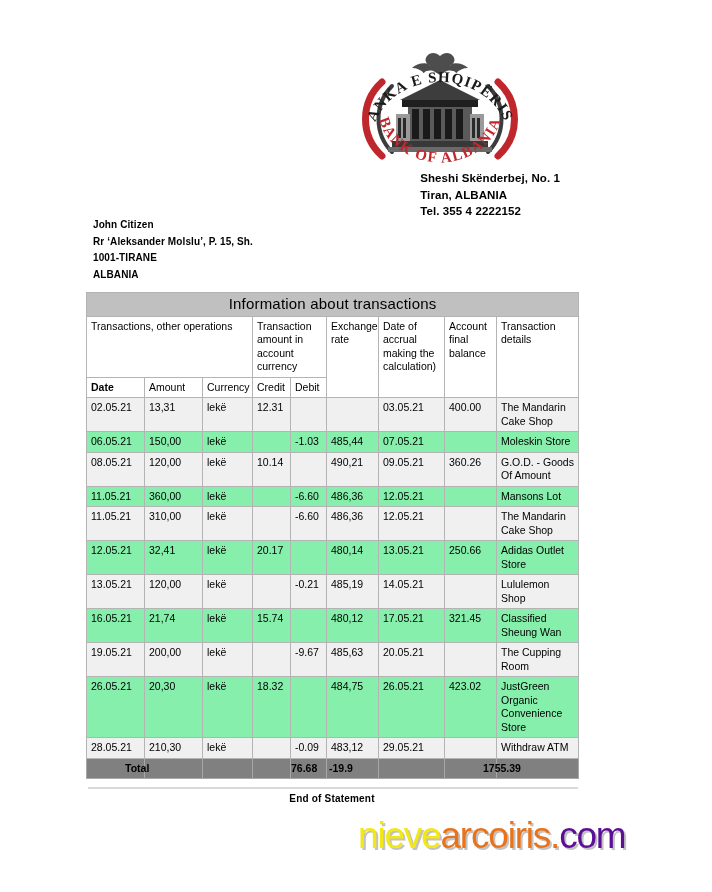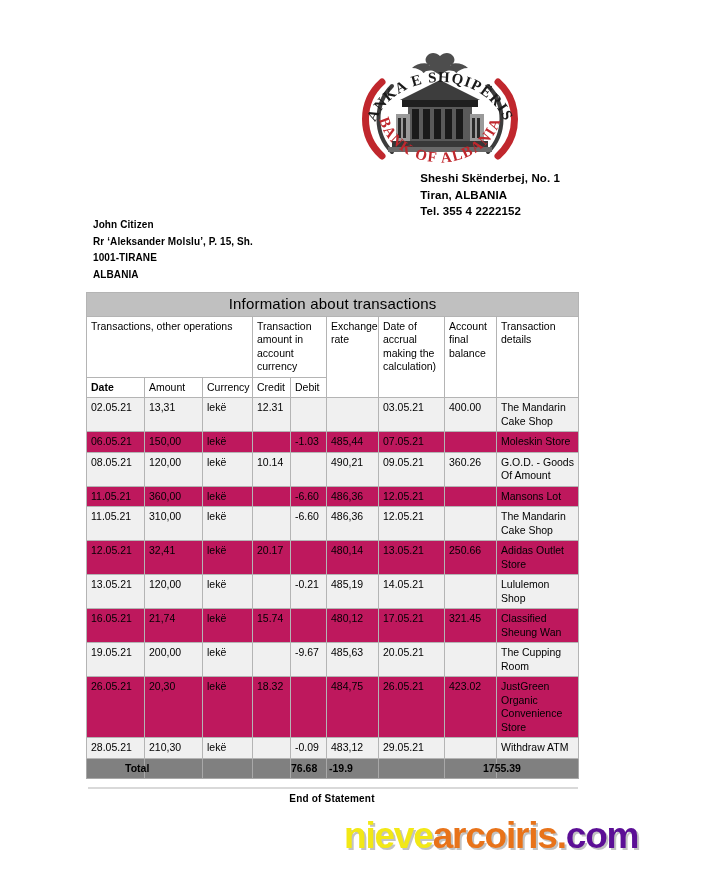--- a/index.html
+++ b/index.html
@@ -86,21 +86,21 @@
   }
   .hdr {
     background: #ffffff;
     font-size: 10.5px;
   }
   .hdr-bold { font-weight: normal; }
   .sub-hdr { font-size: 10.5px; }
   .sub-hdr.b { font-weight: bold !important; margin-left: 44px; }
 
   tr.row-alt td { background: #f0f0f0; }
-  tr.row-plain td { background: #be185d; }
+  tr.row-plain td { background: #86efac; }
 
   td.date { font-weight: bold; }
   td.num-r { text-align: right; }
 
   tr.total-row td {
     background: #808080;
     font-weight: bold;
     border-color: #a8a8a8;
     padding-left: 38px;
   }
@@ -122,24 +122,24 @@
     width: 492px;
     text-align: center;
     font-size: 10px;
     font-weight: bold;
     letter-spacing: 0.2px;
   }
 
   
   .watermark {
     position: absolute;
-    left: 344px;
+    left: 358px;
     top: 815px;
     font-size: 37px;
-    font-weight: bold;
+    font-weight: normal;
     letter-spacing: -1.2px;
     white-space: nowrap;
     text-shadow: 2px 2px 0 rgba(120,120,120,0.45);
   }
   .wm-a { color: #f2e816; }
   .wm-b { color: #e8731a; }
   .wm-c { color: #5c0f96; }
 </style>
 </head>
 <body>

